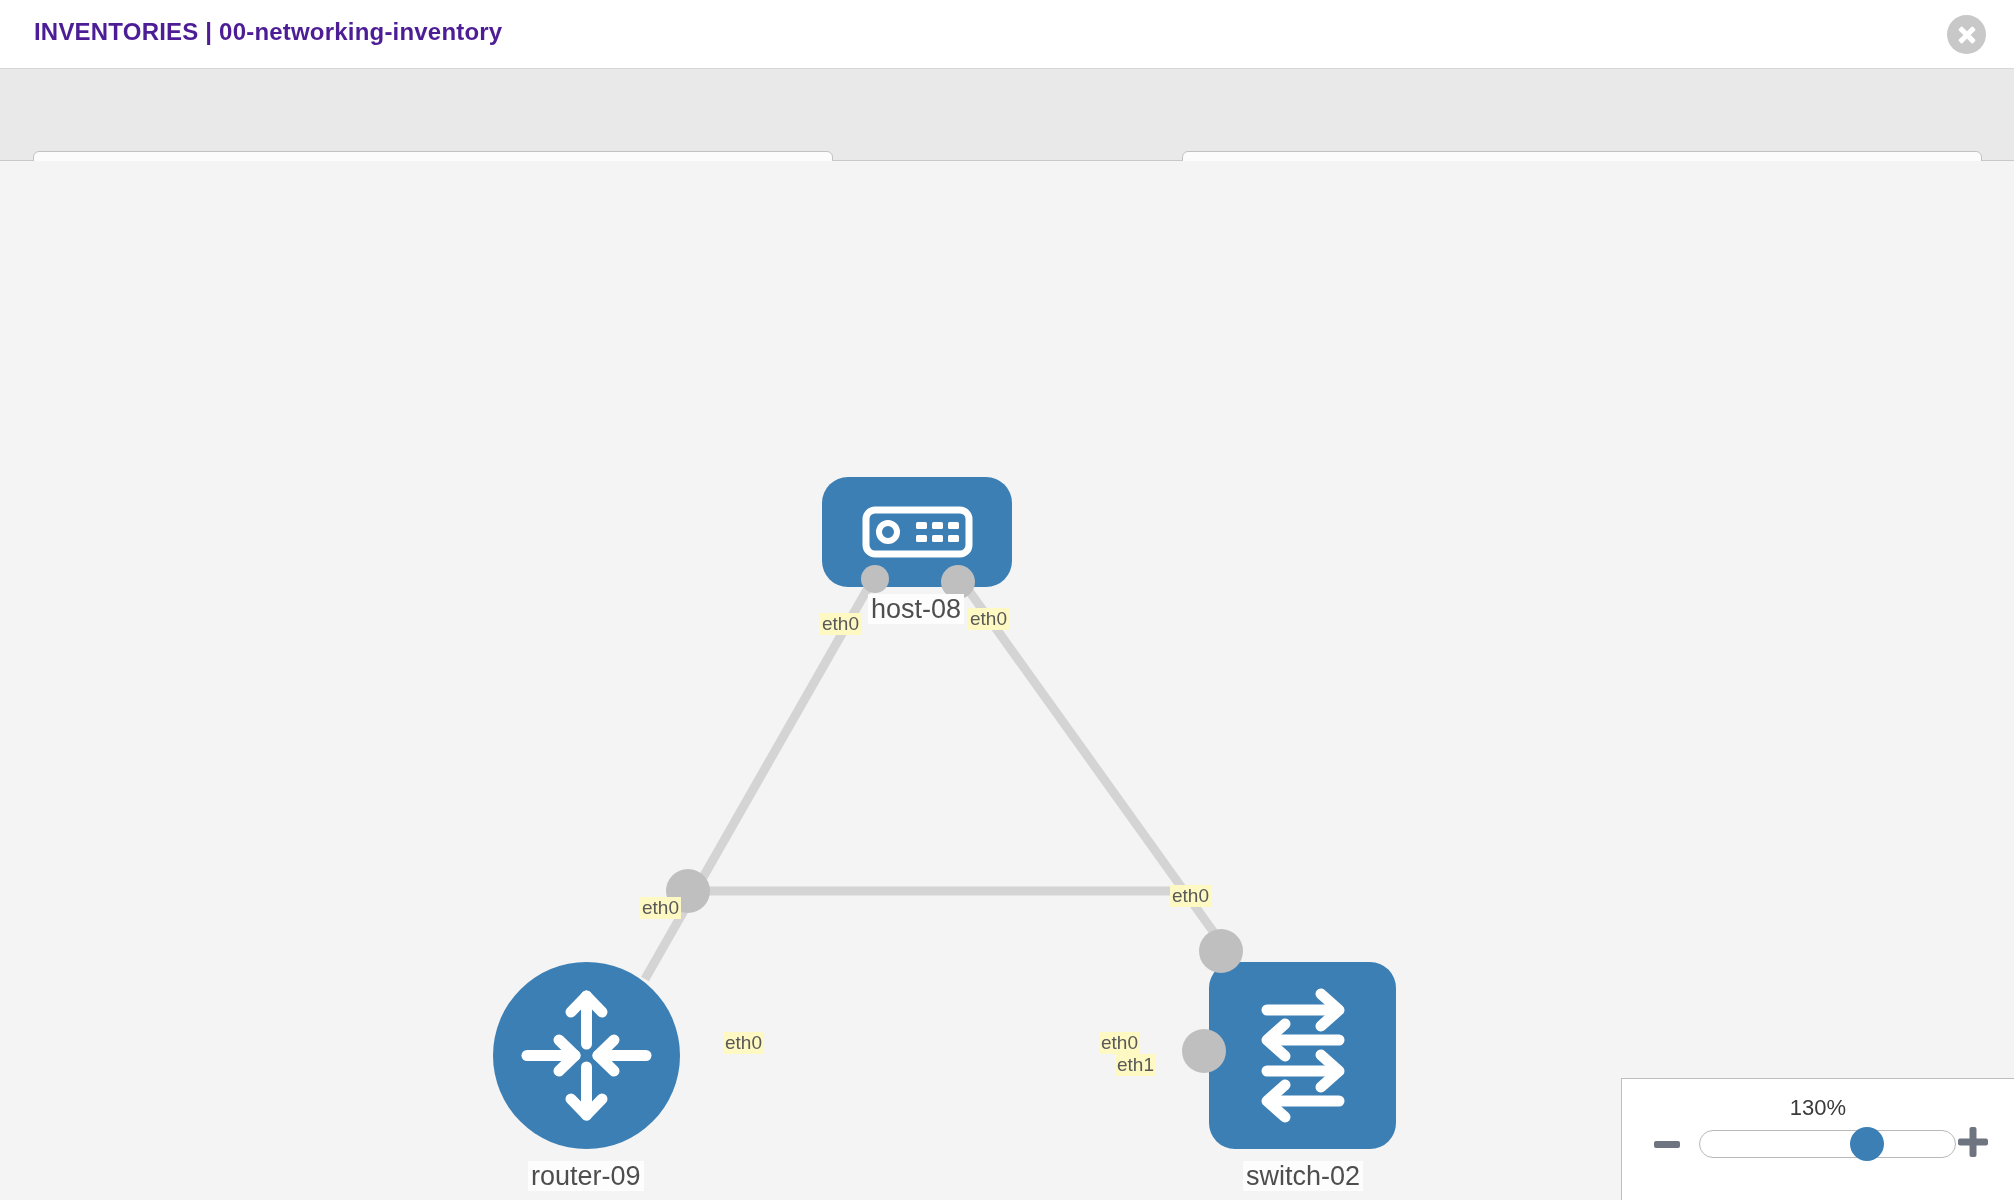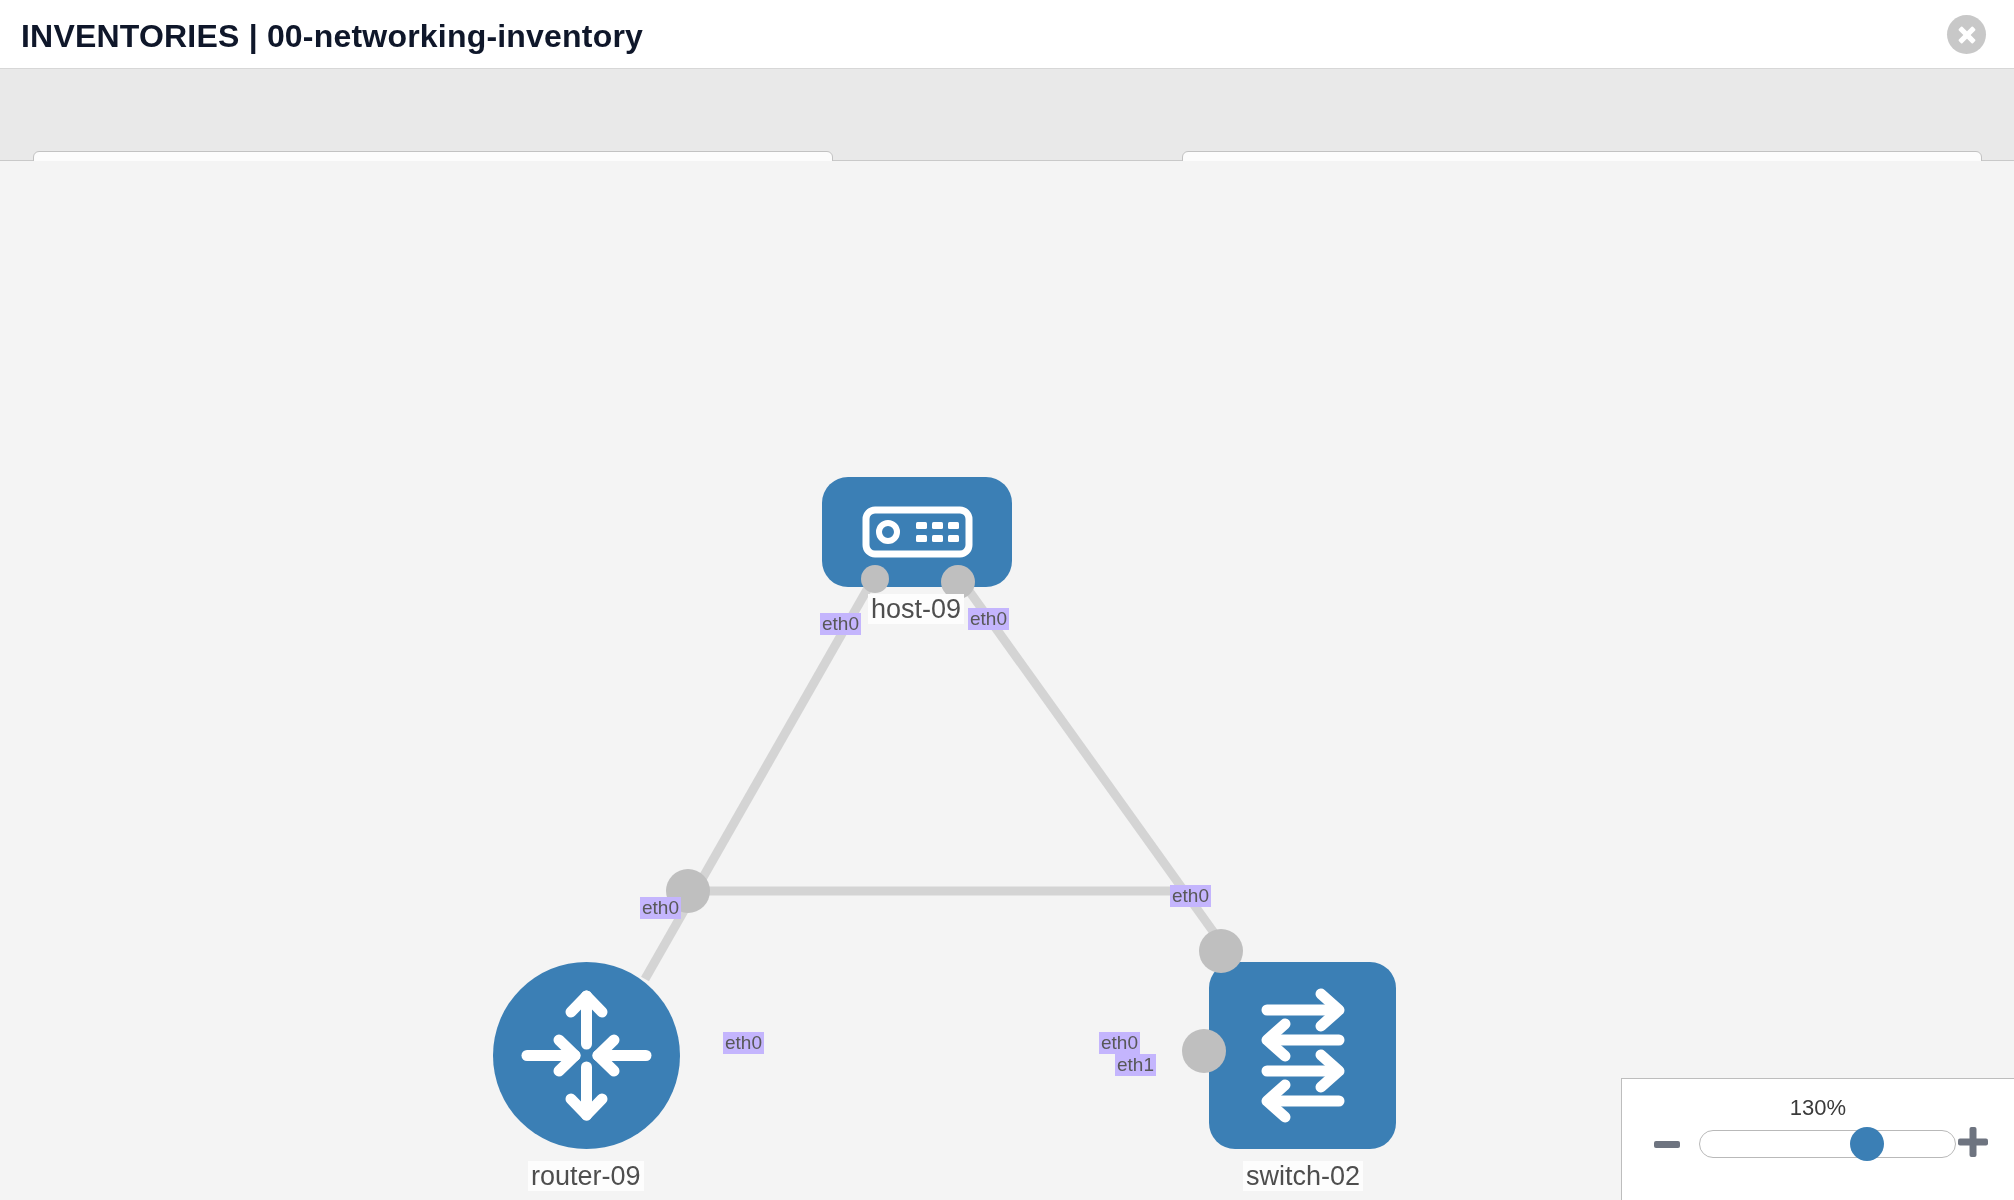--- a/index.html
+++ b/index.html
@@ -12,22 +12,22 @@
 
   #app { position: relative; width: 2014px; height: 1200px; background:#f4f4f4; }
 
   
   .titlebar {
     position: absolute; left: 0; top: 0; width: 2014px; height: 69px;
     background: #ffffff;
     border-bottom: 1px solid #d7d7d7;
   }
   .title-text {
-    position: absolute; left: 21px; top: 18px;
-    font-size: 32px; font-weight: bold; color: #0f172a;
+    position: absolute; left: 34px; top: 18px;
+    font-size: 24px; font-weight: bold; color: #4c1d95;
     letter-spacing: 0.2px; white-space: nowrap;
   }
   .close-btn {
     position: absolute; right: 28px; top: 15px;
     width: 39px; height: 39px; border-radius: 50%;
     background: #c8c8c8; cursor: pointer;
   }
   .close-btn::before, .close-btn::after {
     content: ""; position: absolute; left: 50%; top: 50%;
     width: 20px; height: 5px; background: #ffffff; border-radius: 1px;
@@ -92,21 +92,21 @@
   .node .glyph { position: absolute; left:0; top:0; }
   .node-label {
     position: absolute; white-space: nowrap;
     font-size: 27px; color: #4e4e4e;
     background: #fdfdfd;
     padding: 0 3px; line-height: 1.12;
   }
   .edge-label {
     position: absolute; white-space: nowrap;
     font-size: 19px; color: #585858;
-    background: #c4b5fd;
+    background: #fef9c3;
     padding: 0 2px; line-height: 1.15;
   }
   .stub {
     position: absolute; border-radius: 50%;
     background: #bfbfbf;
   }
 
   
   #node-router { left: 493px; top: 801px; width: 187px; height: 187px; }
   #node-router .disc {
@@ -224,21 +224,21 @@
           <rect x="94" y="58" width="11" height="7" rx="1.5"></rect>
           <rect x="110" y="58" width="11" height="7" rx="1.5"></rect>
           <rect x="126" y="58" width="11" height="7" rx="1.5"></rect>
         </g>
       </svg>
     </div>
 
     <div class="stub" style="left:861px; top:404px; width:28px; height:28px;"></div>
     <div class="stub" style="left:941px; top:404px; width:34px; height:34px;"></div>
 
-    <div class="node-label" style="left:868px; top:433px;">host-09</div>
+    <div class="node-label" style="left:868px; top:433px;">host-08</div>
     <div class="edge-label" style="left:820px; top:452px;">eth0</div>
     <div class="edge-label" style="left:968px; top:447px;">eth0</div>
 
     <div class="node" id="node-router">
       <div class="disc"></div>
       <svg class="glyph" width="187" height="187" viewBox="0 0 187 187">
         <g stroke="#ffffff" stroke-width="11" stroke-linecap="round" stroke-linejoin="round" fill="none">
 
           <line x1="93.5" y1="34" x2="93.5" y2="82"></line>
           <polyline points="78,50 93.5,34 109,50"></polyline>

